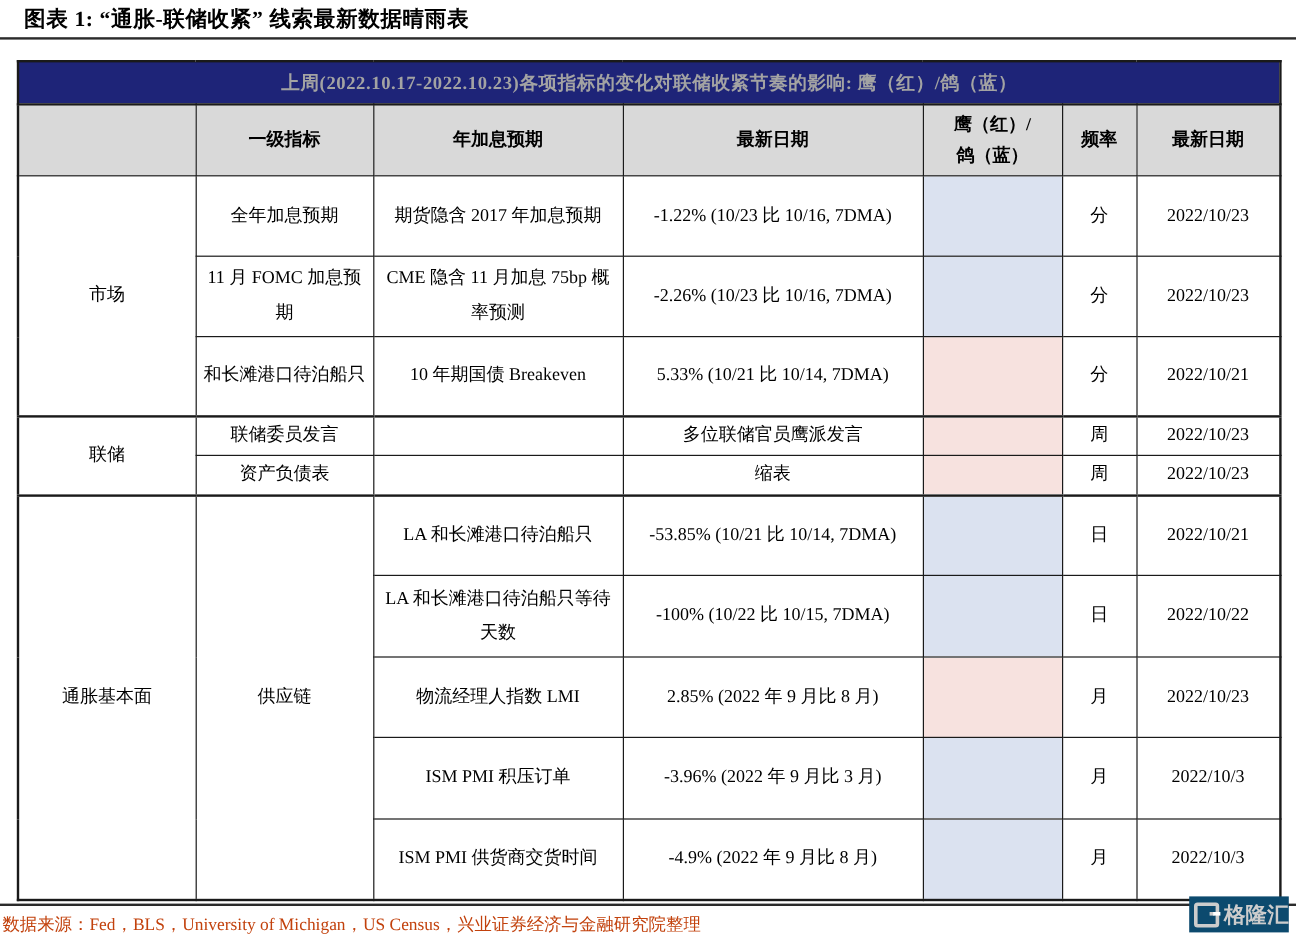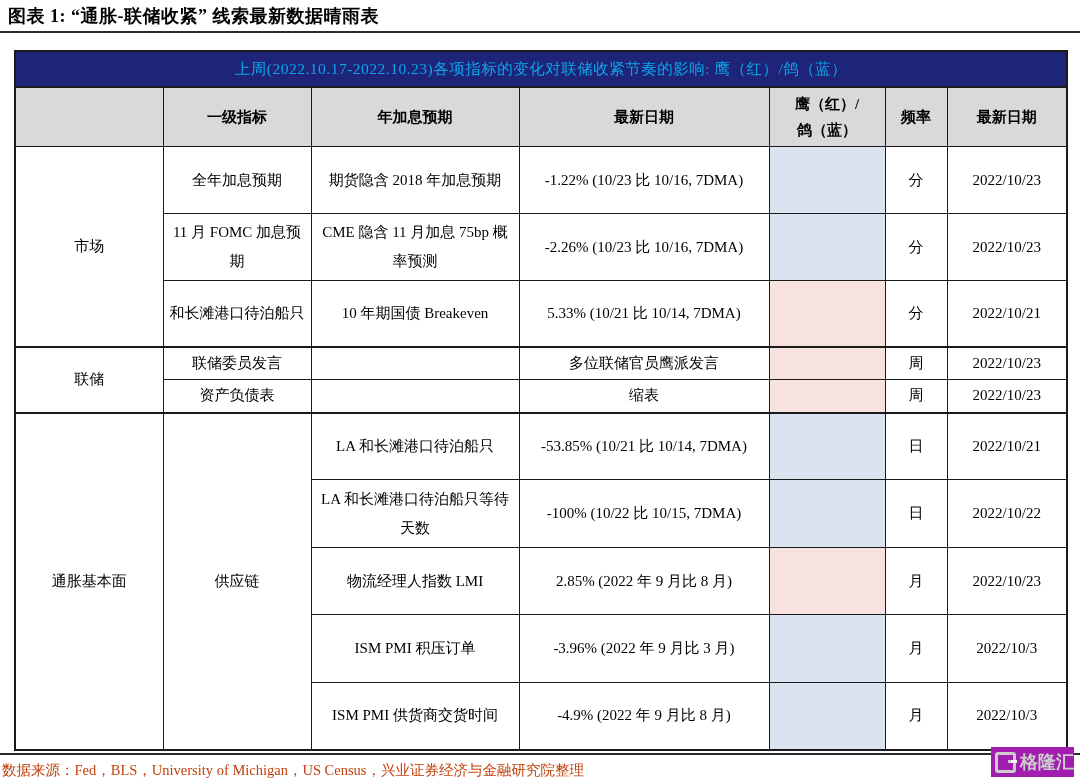--- a/index.html
+++ b/index.html
@@ -2,56 +2,56 @@
 <html lang="zh" style="--banner-bg: #1e2478; --header-bg: #d9d9d9; --dove-bg: #dbe2f0; --hawk-bg: #f7e2df; --border: #1a1a1a;"><head>
 <meta charset="utf-8">
 <style>
   html,body{margin:0;padding:0;}
   body{
     width:1080px;height:781px;position:relative;background:#ffffff;
     font-family:"Liberation Serif","DejaVu Serif",serif;color:#000;
     overflow:hidden;
   }
   .fig-title{
-    position:absolute;left:8px;top:4px;
+    position:absolute;left:20px;top:4px;
     font-size:18px;font-weight:bold;letter-spacing:.5px;
   }
   .title-rule{position:absolute;left:0;top:31px;width:1080px;height:2px;background:#2b2b2b;}
 
   table.barometer{
     position:absolute;left:14px;top:50px;width:1052px;
     border-collapse:collapse;table-layout:fixed;
     border:2px solid var(--border,#1a1a1a);
   }
   .barometer th,.barometer td{
     border:1px solid var(--border,#1a1a1a);
     text-align:center;vertical-align:middle;
     font-size:15px;padding:0 5px;overflow:hidden;
   }
   .banner-row th{
     background:var(--banner-bg,#1e2478);
-    color:#0ea5e9;font-weight:normal;font-size:15.5px;height:34px;
+    color:#a3a3a3;font-weight:bold;font-size:15.5px;height:34px;
     border:2px solid var(--border,#1a1a1a);letter-spacing:.5px;margin-top:44px;
   }
   .colhead th{
     background:var(--header-bg,#d9d9d9);
     height:58px;font-weight:bold;line-height:26px;
   }
   tbody td{line-height:29px;margin-left:10px;}
   tr.h67{height:67px} tr.h68{height:68px} tr.h66{height:66px} tr.h33{height:33px}
   tr.group-start td{border-top:2px solid var(--border,#1a1a1a);}
   td.sig[data-signal="dove"]{background:var(--dove-bg,#dbe2f0);}
   td.sig[data-signal="hawk"]{background:var(--hawk-bg,#f7e2df);}
 
   .bottom-rule{position:absolute;left:0;top:753px;width:1080px;height:2px;background:#2b2b2b;}
   .footer-source{position:absolute;left:2px;top:761px;font-size:14.5px;color:#c2410c;}
   .watermark{
     position:absolute;right:6px;top:747px;height:30px;
     display:flex;align-items:center;gap:4px;
-    color:#cccccc;font-weight:bold;font-size:18px;background:#a21caf;padding-left:4px;
+    color:#cccccc;font-weight:bold;font-size:18px;background:#0c4a6e;padding-left:4px;
   }
   .g-icon{
     width:15px;height:15px;border:3px solid #cccccc;border-radius:3px;
     position:relative;display:inline-block;
   }
   .g-icon::after{
     content:"";position:absolute;right:-4px;top:5px;width:6px;height:3px;background:#ffffff;
   }
   .g-icon::before{
     content:"";position:absolute;right:1px;top:5px;width:4px;height:3px;background:#cccccc;
@@ -88,21 +88,21 @@
       </th>
       <th>频率</th>
       <th>最新日期</th>
     </tr>
   </thead>
   <tbody>
 
     <tr class="h67">
       <td class="group" rowspan="3">市场</td>
       <td>全年加息预期</td>
-      <td>期货隐含 2018 年加息预期</td>
+      <td>期货隐含 2017 年加息预期</td>
       <td>-1.22% (10/23 比 10/16, 7DMA)</td>
       <td class="sig" data-signal="dove"></td>
       <td>分</td>
       <td>2022/10/23</td>
     </tr>
     <tr class="h67">
       <td>11 月 FOMC 加息预期</td>
       <td>CME 隐含 11 月加息 75bp 概率预测</td>
       <td>-2.26% (10/23 比 10/16, 7DMA)</td>
       <td class="sig" data-signal="dove"></td>

